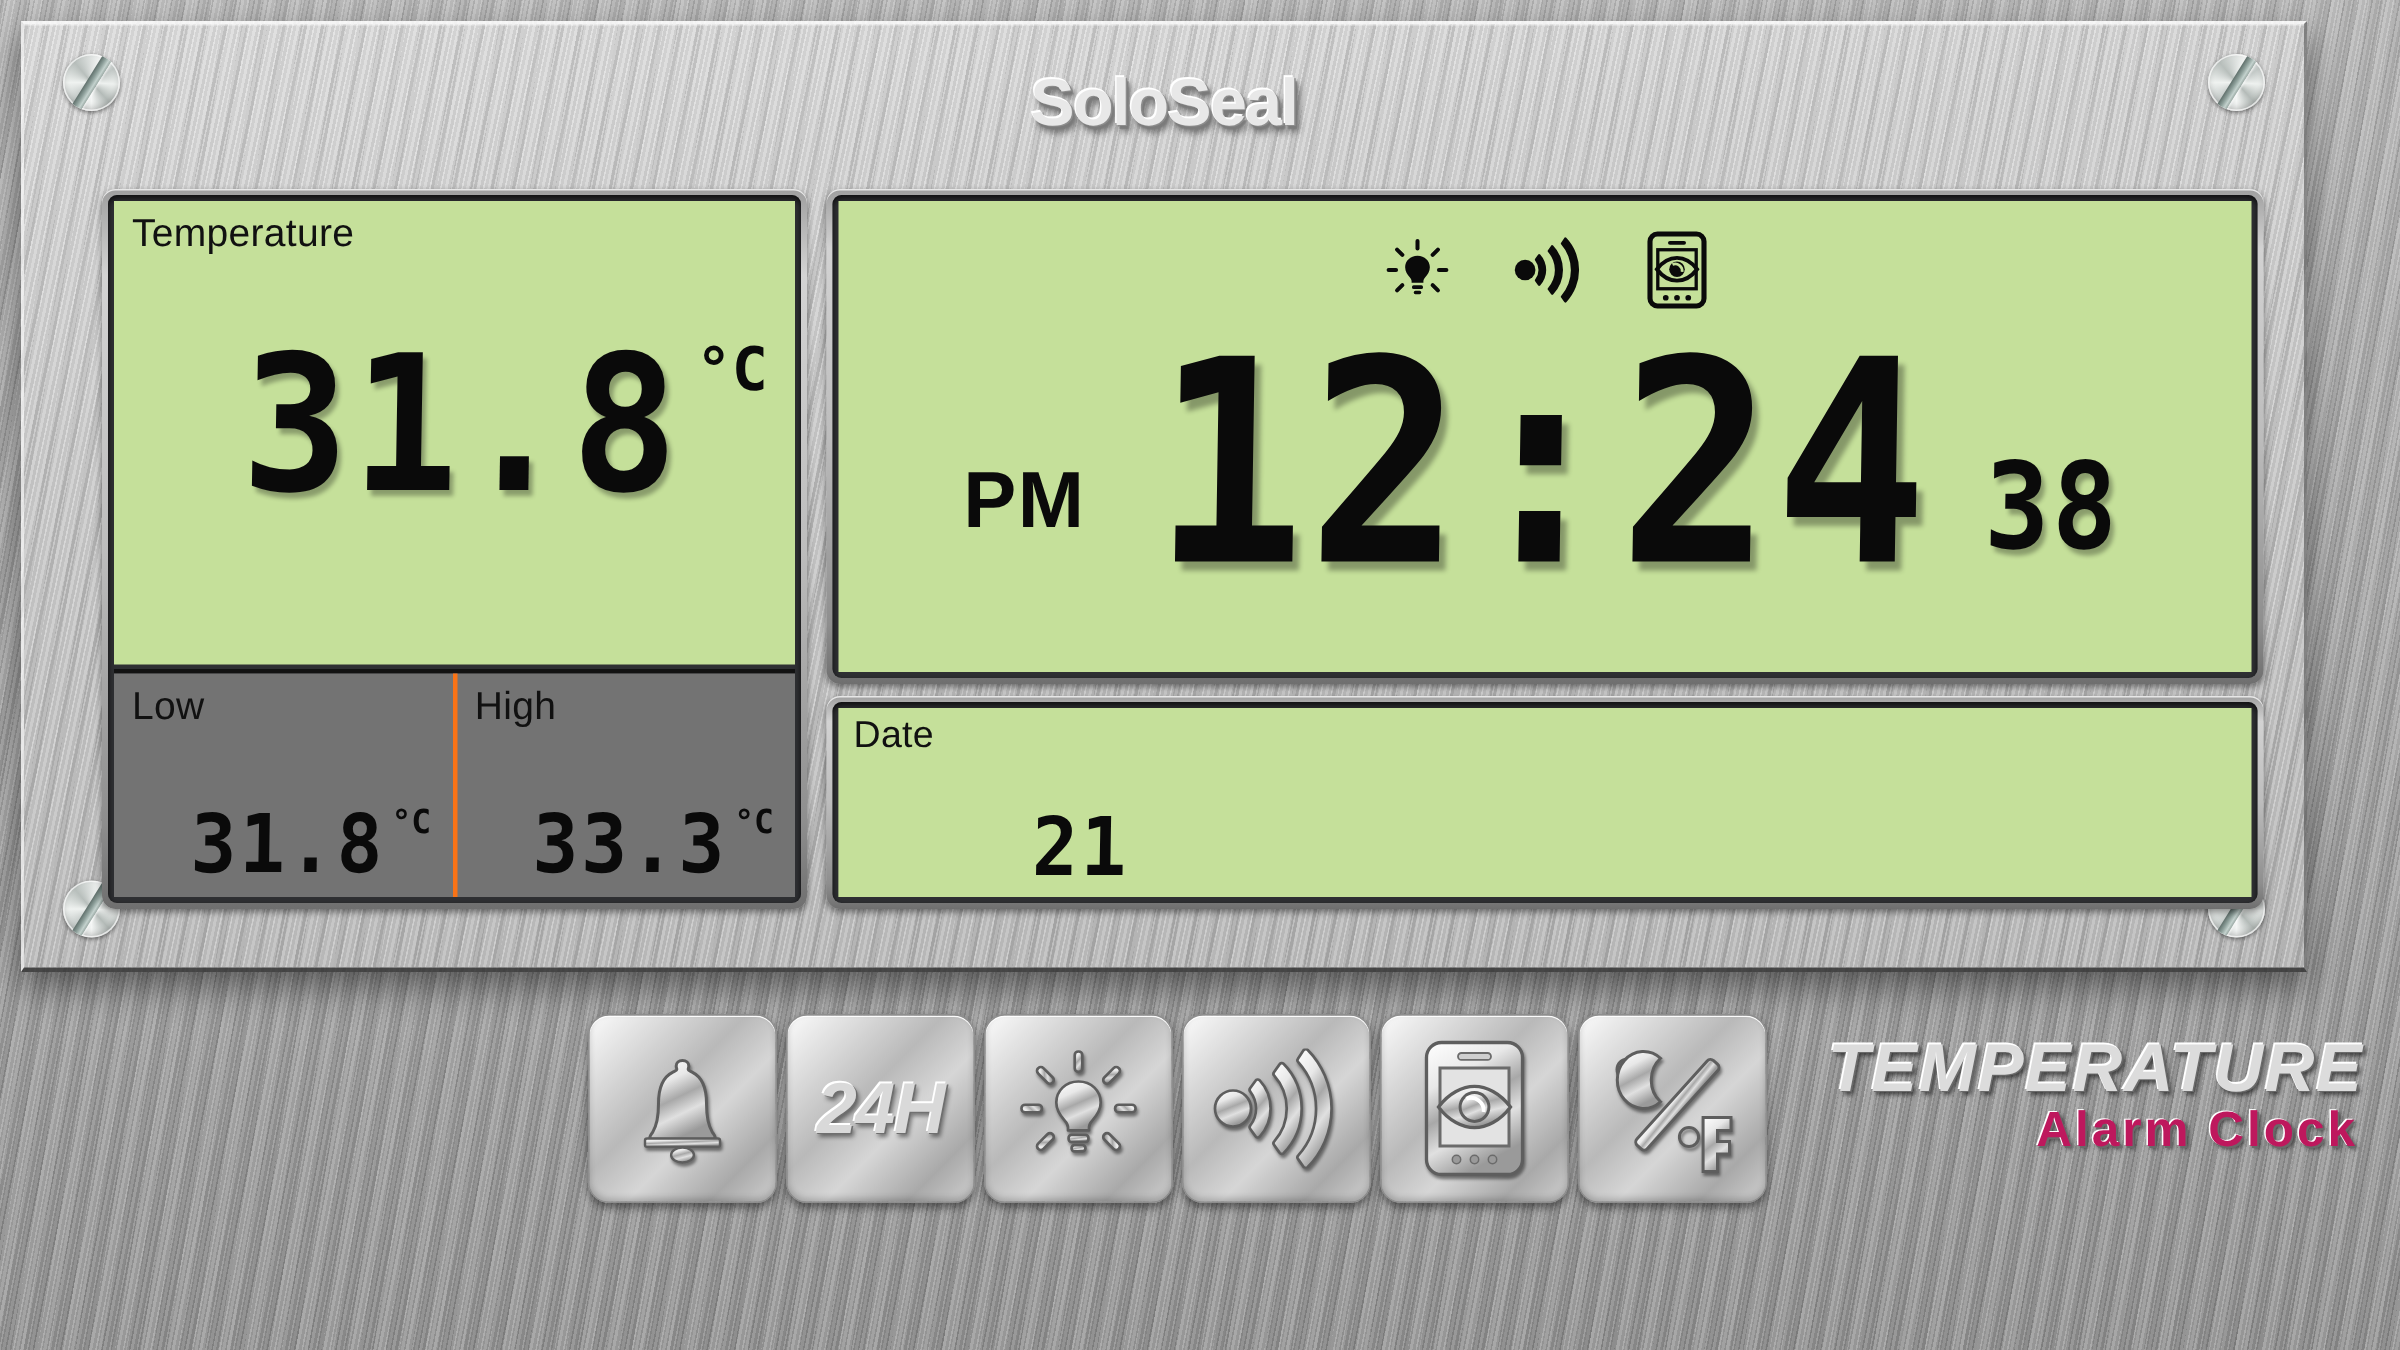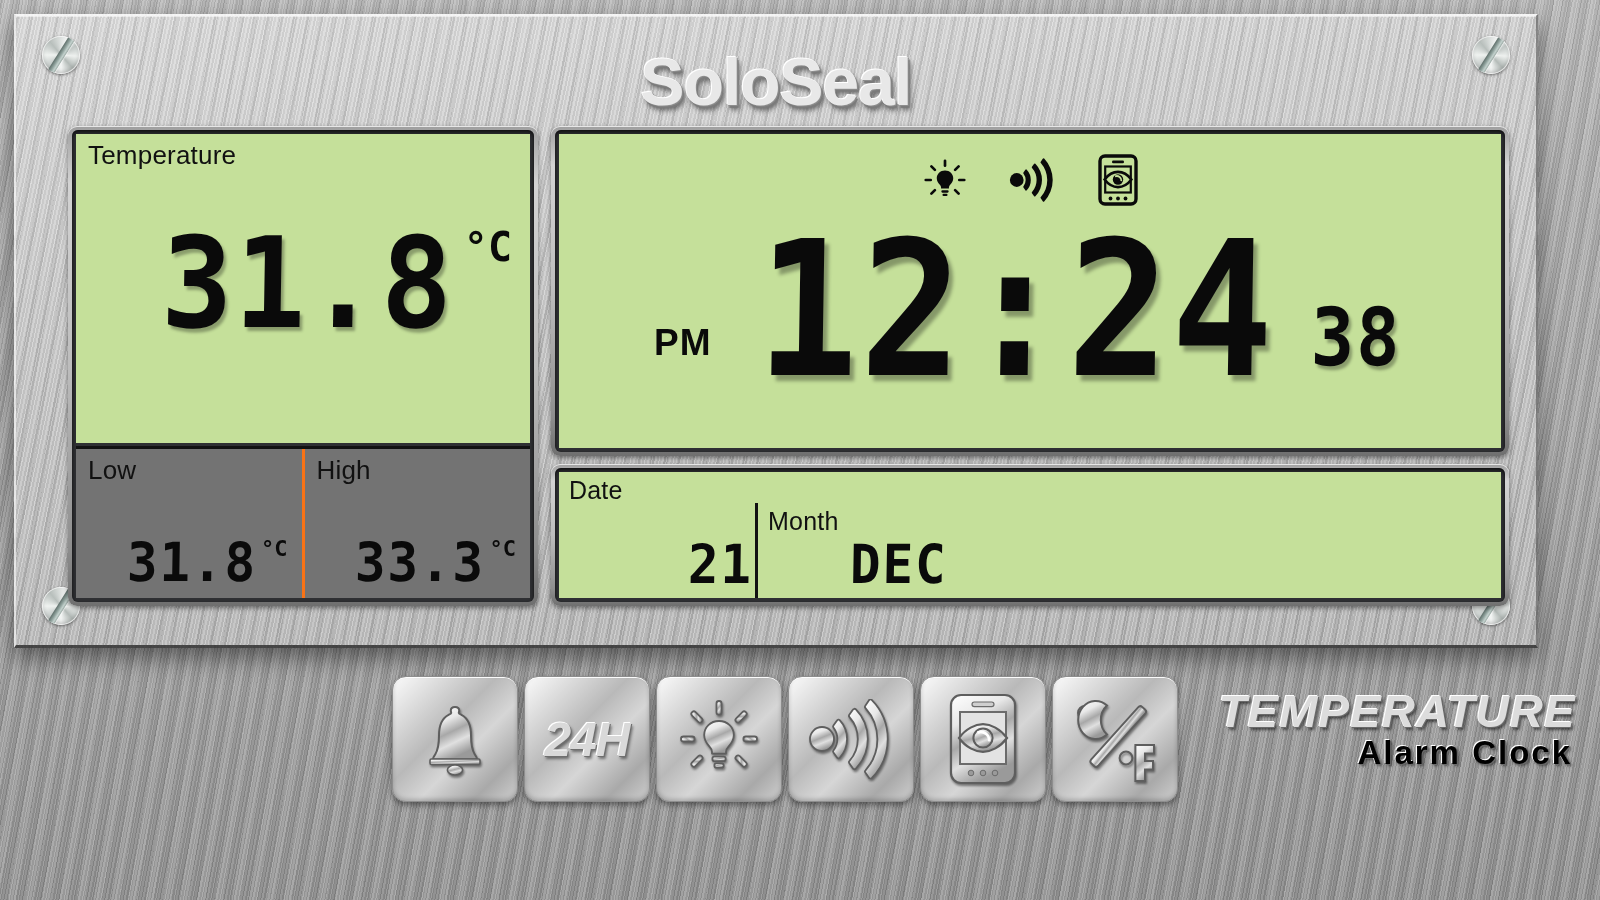--- a/index.html
+++ b/index.html
@@ -71,21 +71,21 @@
   }
   .screw.tl{ left:26px; top:20px; }
   .screw.tr{ right:26px; top:20px; }
   .screw.bl{ left:26px; bottom:20px; }
   .screw.br{ right:26px; bottom:20px; }
 
   
   .brand-title{
     position:absolute; left:0; right:0; top:28px;
     text-align:center;
-    font-size:66px; font-weight:bold; letter-spacing:-1px;
+    font-size:44px; font-weight:bold; letter-spacing:-1px;
     color:#e8e8e8;
     text-shadow:
       -1px -1px 0 #ffffff,
       1px 1px 0 #8d8d8d,
       2px 3px 1px #7b7b7b,
       3px 5px 5px rgba(40,40,40,.6);
     user-select:none;
   }
 
   
@@ -167,21 +167,21 @@
     display:flex; justify-content:center; gap:40px; align-items:center;
   }
   #status-icons svg{ display:block; }
   #clock-row{
     position:absolute; left:0; right:0; top:56%;
     transform:translateY(-50%);
     display:flex; align-items:flex-end; justify-content:center;
   }
   #ampm{
     font-family:"Liberation Sans", sans-serif;
-    font-weight:bold; font-size:37px; color:#0a0a0a;
+    font-weight:bold; font-size:53px; color:#0a0a0a;
     margin:0 16px 28px 0; letter-spacing:1px;
   }
   #clock-time{
     font-size:188px; line-height:.88;
     transform:scaleX(.9) skewX(-1deg);
     text-shadow:5px 6px 4px rgba(0,0,0,.32);
   }
   #clock-secs{
     font-size:80px; line-height:1;
     transform:scaleX(.9) skewX(-1deg);
@@ -248,21 +248,21 @@
     letter-spacing:1px;
     color:#dcdcdc;
     transform:scaleX(1.02);
     text-shadow:
       -1px -1px 0 #ffffff, 1px 1px 0 #6a6a6a,
       2px 3px 3px rgba(0,0,0,.55);
   }
   #logo-line2{
     font-family:"Liberation Sans", sans-serif;
     font-weight:bold; font-size:33px; letter-spacing:2px;
-    color:#000000; margin-top:-4px;
+    color:#be185d; margin-top:-4px;
     text-shadow:
       -1px -1px 0 #ffffff, 1px 1px 0 #6a6a6a,
       2px 2px 3px rgba(0,0,0,.55);
   }
 </style>
 </head>
 <body>
 
 <div class="plate">
 
@@ -371,26 +371,20 @@
       <div class="lcd date-row">
 
 
         <div class="date-cell" id="cell-date">
           <div class="lcd-label">Date</div>
           <div class="date-val">
             <span class="seg">21</span>
           </div>
         </div>
 
-        <div class="date-cell" id="cell-month">
-          <div class="lcd-label">Month</div>
-          <div class="date-val">
-            <span class="seg">DEC</span>
-          </div>
-        </div>
 
 
       </div>
     </div>
   </div>
 
 </div>
 
 <div id="toolbar">
 

